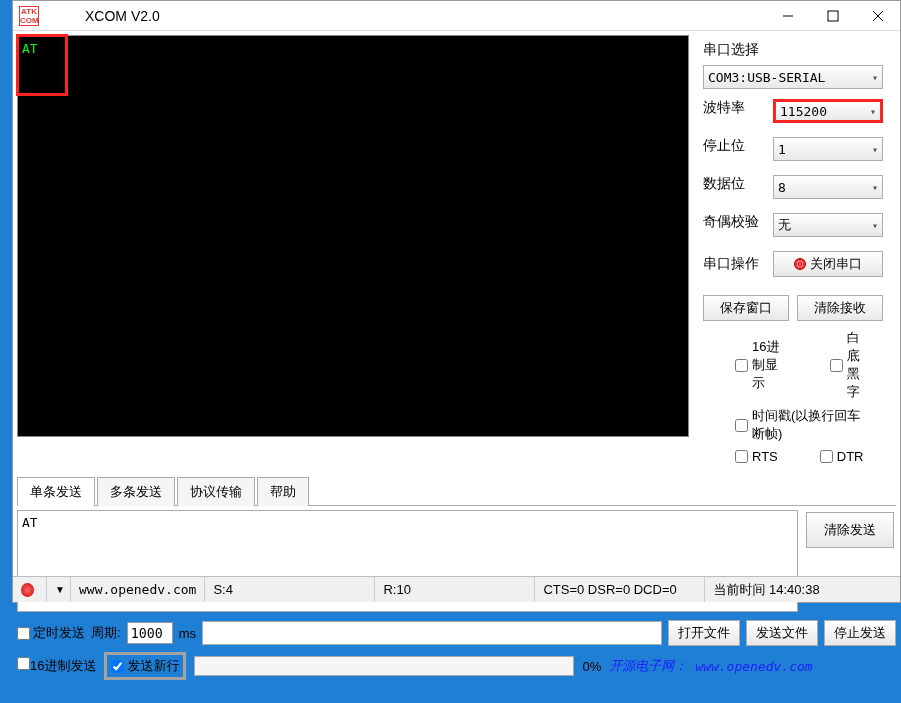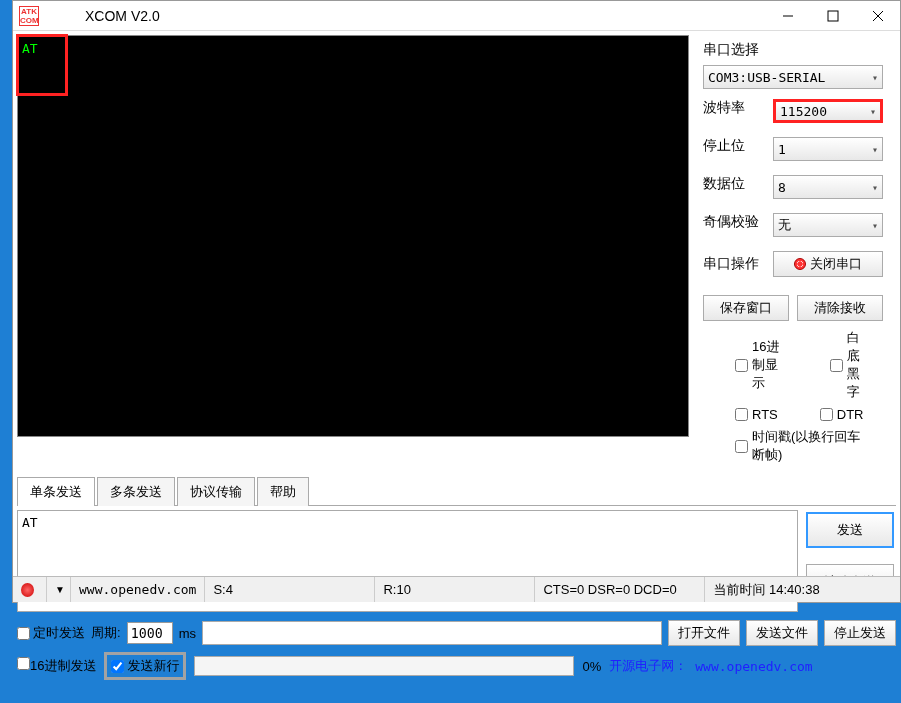--- a/index.html
+++ b/index.html
@@ -42,21 +42,21 @@
 .send-btns .std-btn { width: 88px; height: 36px; }
 .send-btns .std-btn.primary { border: 2px solid #3399ff; }
 .bottom-controls { display: flex; align-items: center; margin: 8px 4px 0 4px; gap: 6px; font-size: 13px; flex-wrap: nowrap; }
 .bottom-controls .chk { display: flex; align-items: center; gap: 3px; }
 .bottom-controls input[type=text] { width: 46px; height: 22px; border: 1px solid #999; padding: 0 3px; font-family: monospace; }
 .path-input { flex: 1; height: 24px; border: 1px solid #aaa; background: #fff; }
 .bottom-controls .std-btn { width: 72px; height: 26px; }
 .second-row { display: flex; align-items: center; margin: 6px 4px 0 4px; gap: 8px; font-size: 13px; }
 .redbox-newline { border: 3px solid #a3a3a3; padding: 2px 4px; display: flex; align-items: center; gap: 3px; }
 .progress { flex: 0 0 380px; height: 20px; border: 1px solid #aaa; background: #f5f5f5; }
-.link-text { color: #2020ff; font-family: monospace; font-size: 13px; }
+.link-text { color: #2020ff; font-family: monospace; font-size: 13px; font-style: italic; }
 .statusbar { position: absolute; bottom: 0; left: 0; right: 0; height: 26px; border-top: 1px solid #bbb; background: #f0f0f0; display: flex; align-items: center; font-size: 13px; }
 .statusbar .cell { padding: 0 8px; border-right: 1px solid #ccc; height: 100%; display: flex; align-items: center; }
 .red-circle { width: 14px; height: 14px; border-radius: 50%; background: radial-gradient(circle, #f66, #c00); margin-right: 4px; }
 .down-arrow { font-size: 10px; }
 .statusbar .url { font-family: monospace; flex: 0 0 130px; }
 .watermark { position: absolute; right: 6px; bottom: 4px; color: #ccc; font-size: 12px; font-family: sans-serif; }
 </style>
 </head>
 <body>
 
@@ -150,48 +150,47 @@
             <span>16进制显示</span>
           </label>
         <label>
             <input type="checkbox" style="">
             <span>白底黑字</span>
           </label>
       </div>
       <div class="chk-row">
         <label>
             <input type="checkbox" style="">
+            <span>时间戳(以换行回车断帧)</span>
+          </label>
+      </div>
+      <div class="chk-row">
+        <label>
+            <input type="checkbox" style="">
             <span>RTS</span>
           </label>
         <label style="margin-left:28px">
             <input type="checkbox" style="">
             <span>DTR</span>
-          </label>
-      </div>
-      <div class="chk-row">
-        <label>
-            <input type="checkbox" style="">
-            <span>时间戳(以换行回车断帧)</span>
           </label>
       </div>
     </div>
   </div>
 
   <div class="tabs-area">
     <div class="tab-strip">
       <div class="tab active">单条发送</div>
       <div class="tab">多条发送</div>
       <div class="tab">协议传输</div>
       <div class="tab">帮助</div>
     </div>
 
     <div class="send-row">
       <textarea class="send-input" style="">AT</textarea>
       <div class="send-btns">
-        <div class="std-btn primary">发送</div>
         <div class="std-btn">清除发送</div>
       </div>
     </div>
   </div>
 
   <div class="bottom-controls">
     <div class="chk">
         <input type="checkbox" style="">
         <span>定时发送</span>
       </div>

